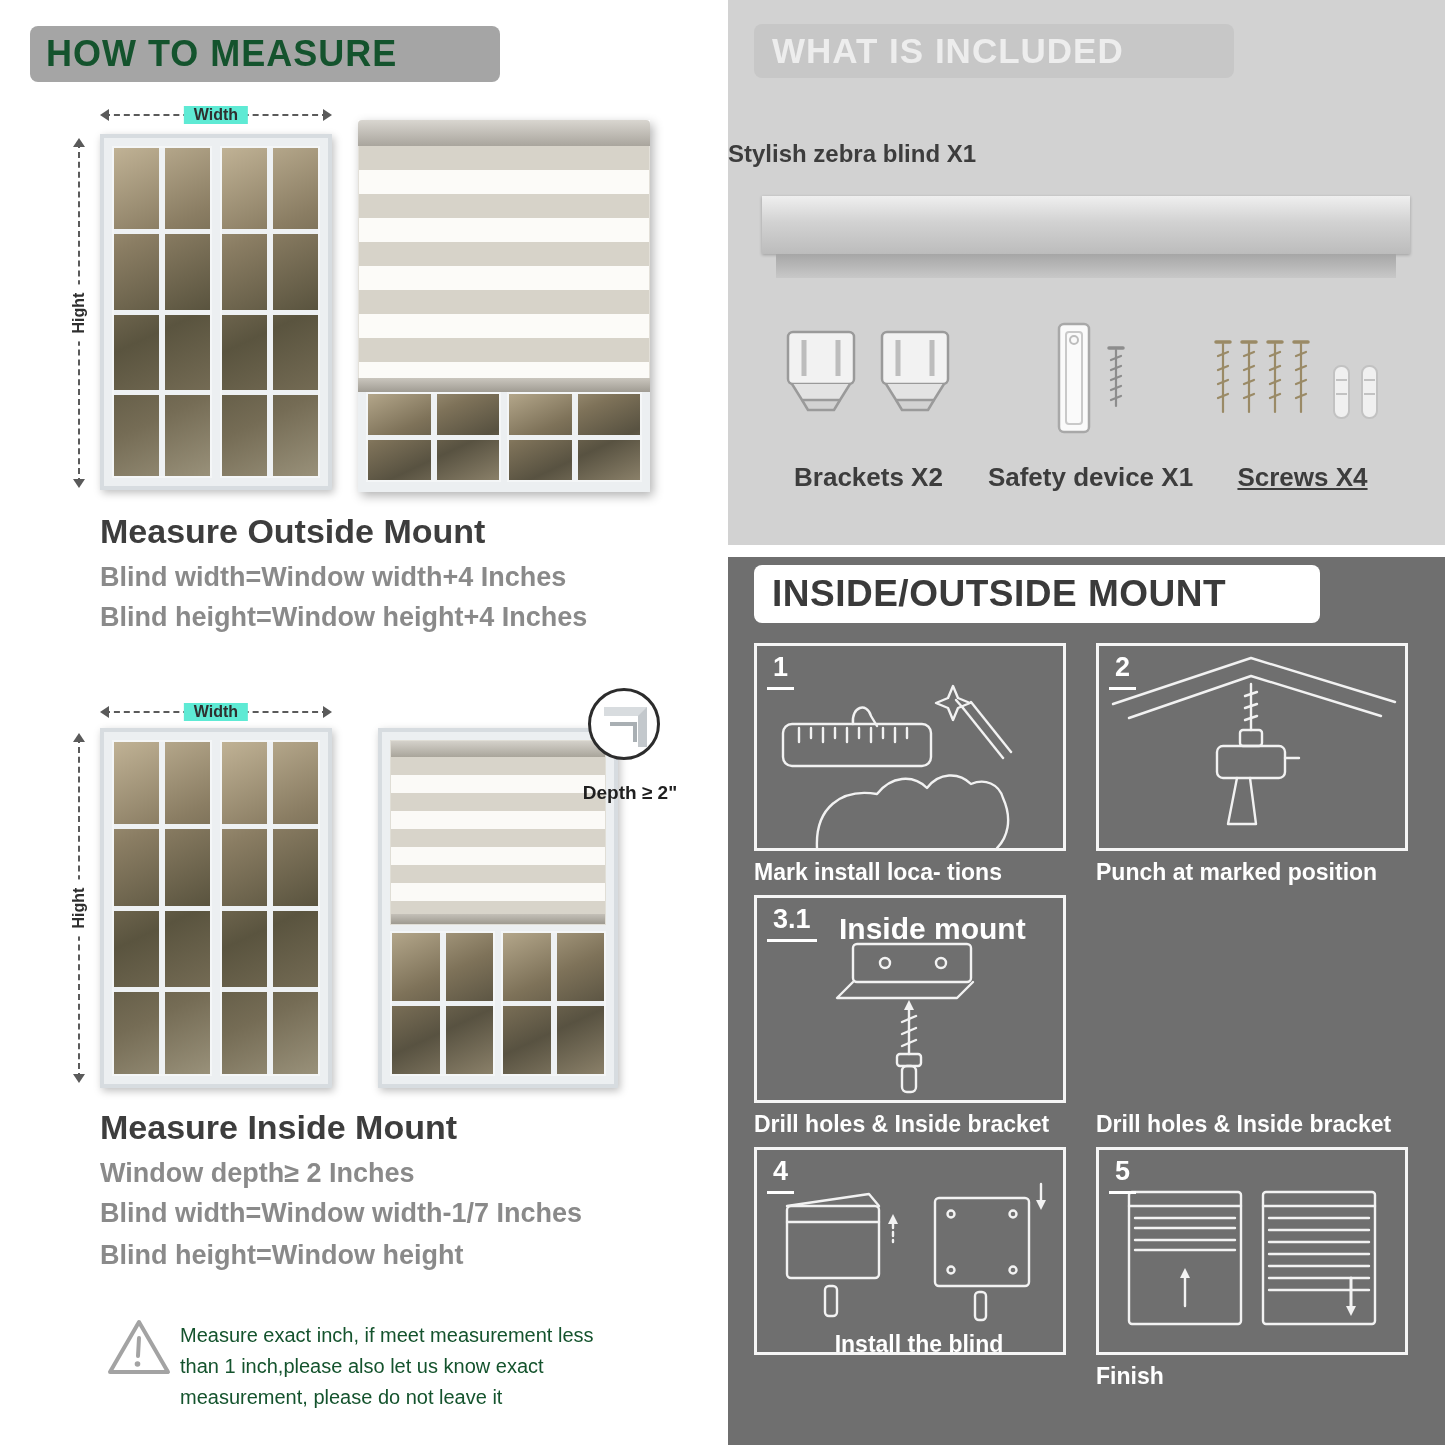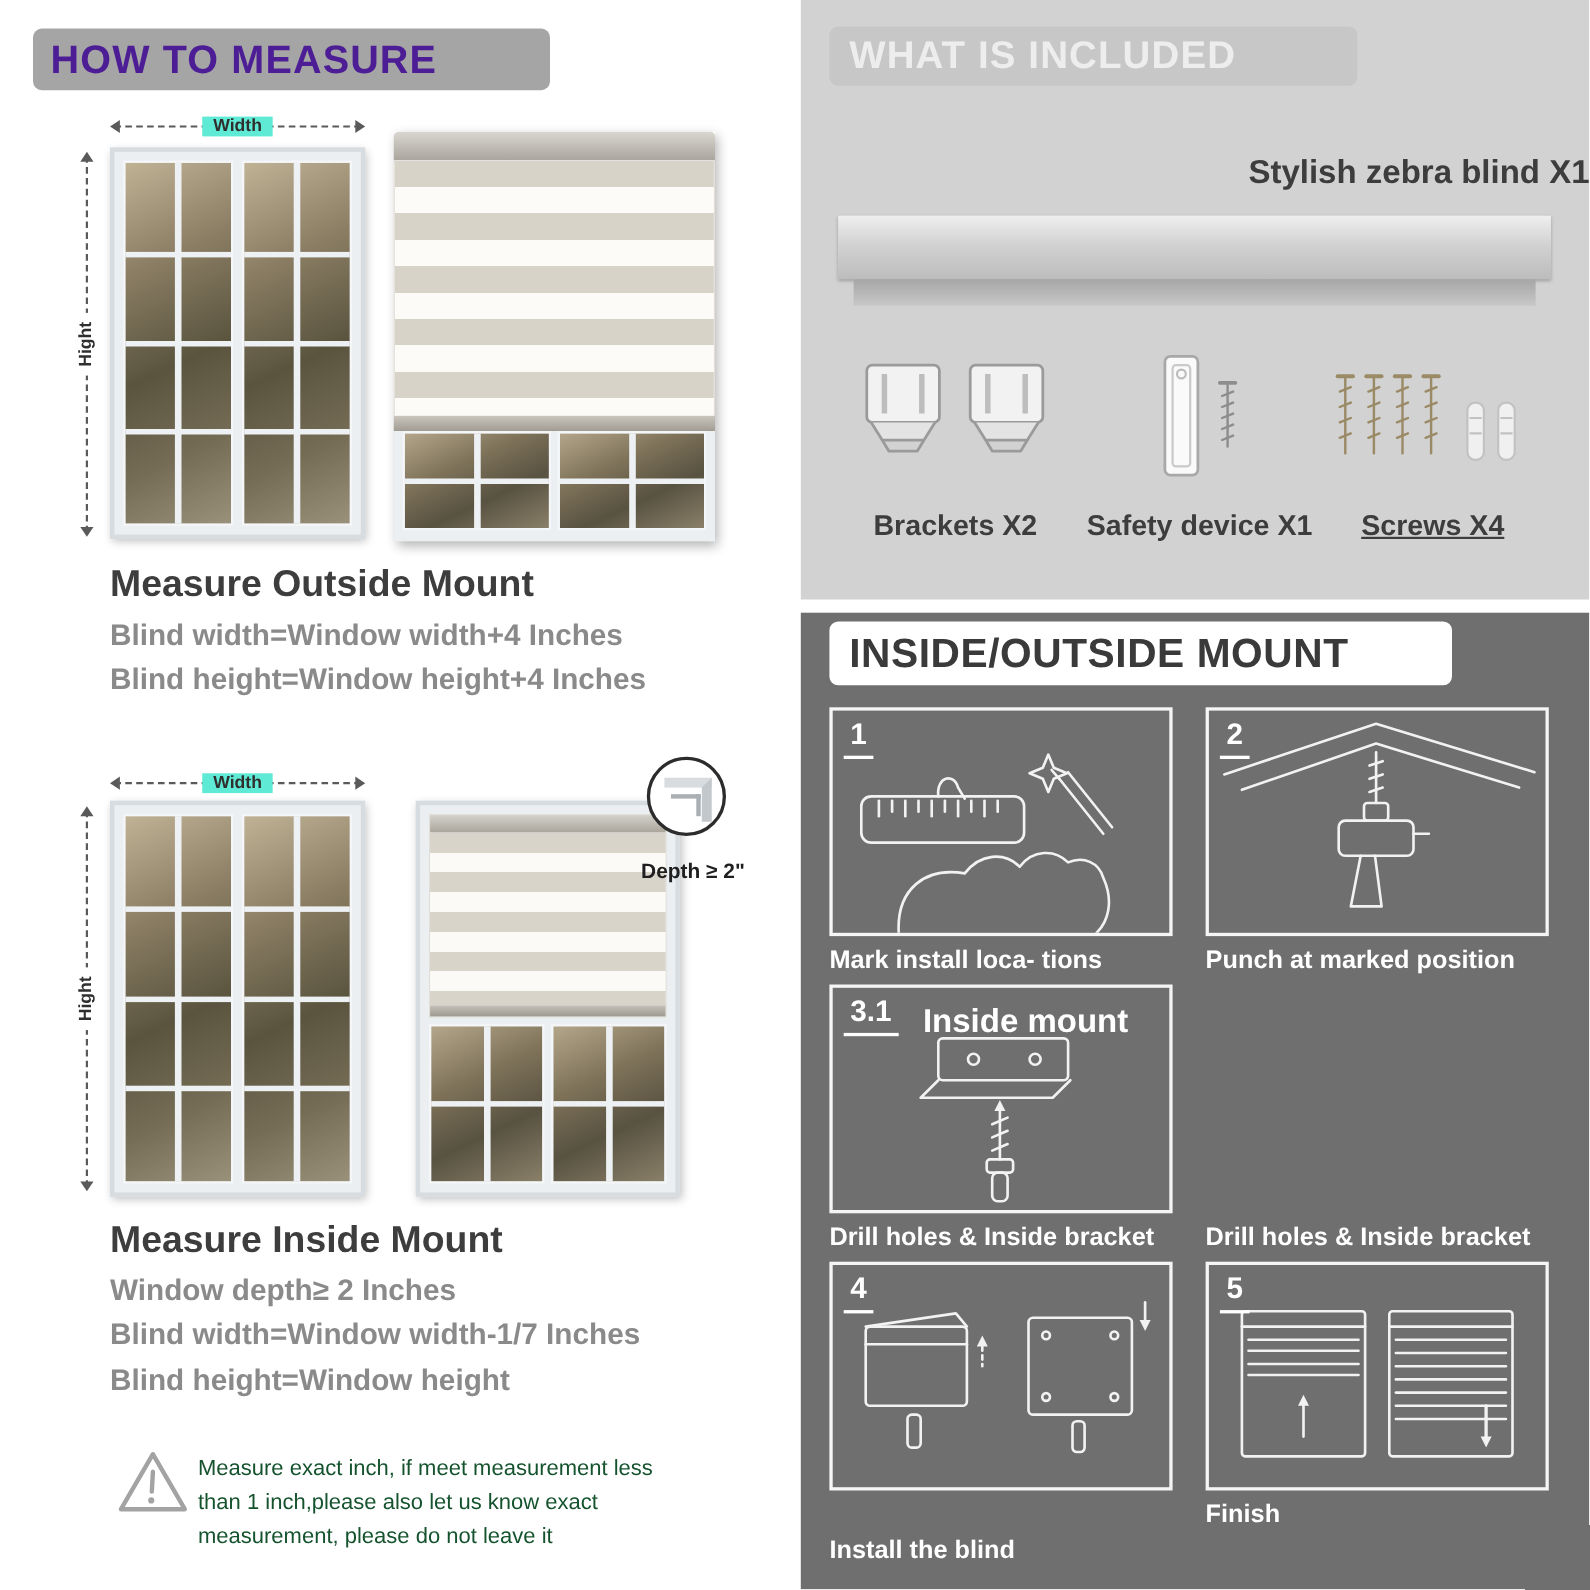--- a/index.html
+++ b/index.html
@@ -3,21 +3,21 @@
 <meta charset="utf-8">
 <style>
   * { box-sizing: border-box; margin: 0; padding: 0; }
   html,body { background:#fff; }
   body { font-family:"Liberation Sans", sans-serif; }
   .page { position:relative; width:1445px; height:1445px; background:#fff; overflow:hidden; }
   .abs { position:absolute; }
 
   
   .howto-banner { position:absolute; left:30px; top:26px; width:470px; height:56px;
-    background:#a5a5a5; border-radius:8px; color:#4c1d95; font-size:36px; font-weight:bold;
+    background:#a5a5a5; border-radius:8px; color:#14532d; font-size:36px; font-weight:bold;
     line-height:56px; padding-left:16px; letter-spacing:1px; }
 
   .sec-title { position:absolute; font-size:34px; font-weight:bold; color:#3d3d3d; }
   .mline { position:absolute; font-size:27px; font-weight:bold; color:#8a8a8a; }
 
   
   .window { position:absolute; background:#eceff1; border:4px solid #d7dce0; padding:8px;
     display:flex; gap:8px; box-shadow:2px 3px 8px rgba(0,0,0,.25); }
   .glass, .glass2 { flex:1; border:2px solid #f4f6f7; }
   .glass {
@@ -84,22 +84,22 @@
     font-size:19px; font-weight:bold; color:#1f1f1f; }
 
   .warn-text { position:absolute; left:180px; top:1320px; width:452px;
     font-size:20px; color:#14532d; line-height:1.55; }
 
   
   .inc-panel { position:absolute; left:728px; top:0; width:717px; height:545px; background:#d2d2d2; }
   .inc-banner { position:absolute; left:26px; top:24px; width:480px; height:54px;
     background:#c7c7c7; border-radius:8px; color:#ededed; font-size:35px; font-weight:bold;
     line-height:54px; padding-left:18px; letter-spacing:1px; }
-  .inc-title { position:absolute; left:0; right:0; top:140px; text-align:right;
-    font-size:30px; font-weight:bold; color:#3d3d3d; }
+  .inc-title { position:absolute; left:0; right:0; top:140px; text-align:left;
+    font-size:24px; font-weight:bold; color:#3d3d3d; }
   .headrail { position:absolute; left:34px; top:196px; width:648px; }
   .headrail-top { height:58px; background:linear-gradient(180deg,#efefef 0%,#d2d2d2 45%,#bcbcbc 100%);
     box-shadow:0 1px 3px rgba(0,0,0,.25); }
   .headrail-bottom { margin:0 14px; height:24px; background:linear-gradient(180deg,#a6a6a6,#c8c8c8); }
   .item-label { position:absolute; top:462px; font-size:26px; font-weight:bold; color:#3d3d3d; text-align:center; }
 
   
   .mnt-panel { position:absolute; left:728px; top:557px; width:717px; height:888px; background:#6f6f6f; }
   .mnt-banner { position:absolute; left:26px; top:8px; width:566px; height:58px;
     background:#ffffff; border-radius:8px; color:#3a3a3a; font-size:37px; font-weight:bold;
@@ -358,21 +358,21 @@
           <circle cx="194" cy="64" r="3.5"></circle>
             <circle cx="256" cy="64" r="3.5"></circle>
           <circle cx="194" cy="120" r="3.5"></circle>
             <circle cx="256" cy="120" r="3.5"></circle>
           <rect x="218" y="142" width="11" height="28" rx="4"></rect>
           <polygon points="284,60 279,50 289,50" fill="#f2f2f2" stroke="none"></polygon>
           <line x1="284" y1="34" x2="284" y2="50"></line>
         </g>
       </svg>
     </div>
-    <div class="cap" style="left:26px; top:838px;">Install the blind</div>
+    <div class="cap" style="left:26px; top:774px;text-align:center;">Install the blind</div>
 
     <div class="card" style="left:368px; top:590px;">
       <span class="step-num">5</span>
       <svg viewBox="0 0 306 202">
         <g stroke="#f2f2f2" stroke-width="2.4" fill="none" stroke-linecap="round" stroke-linejoin="round">
           <rect x="30" y="42" width="112" height="132" rx="3"></rect>
           <line x1="30" y1="56" x2="142" y2="56"></line>
           <line x1="36" y1="68" x2="136" y2="68"></line>
             <line x1="36" y1="78" x2="136" y2="78"></line>
           <line x1="36" y1="90" x2="136" y2="90"></line>

